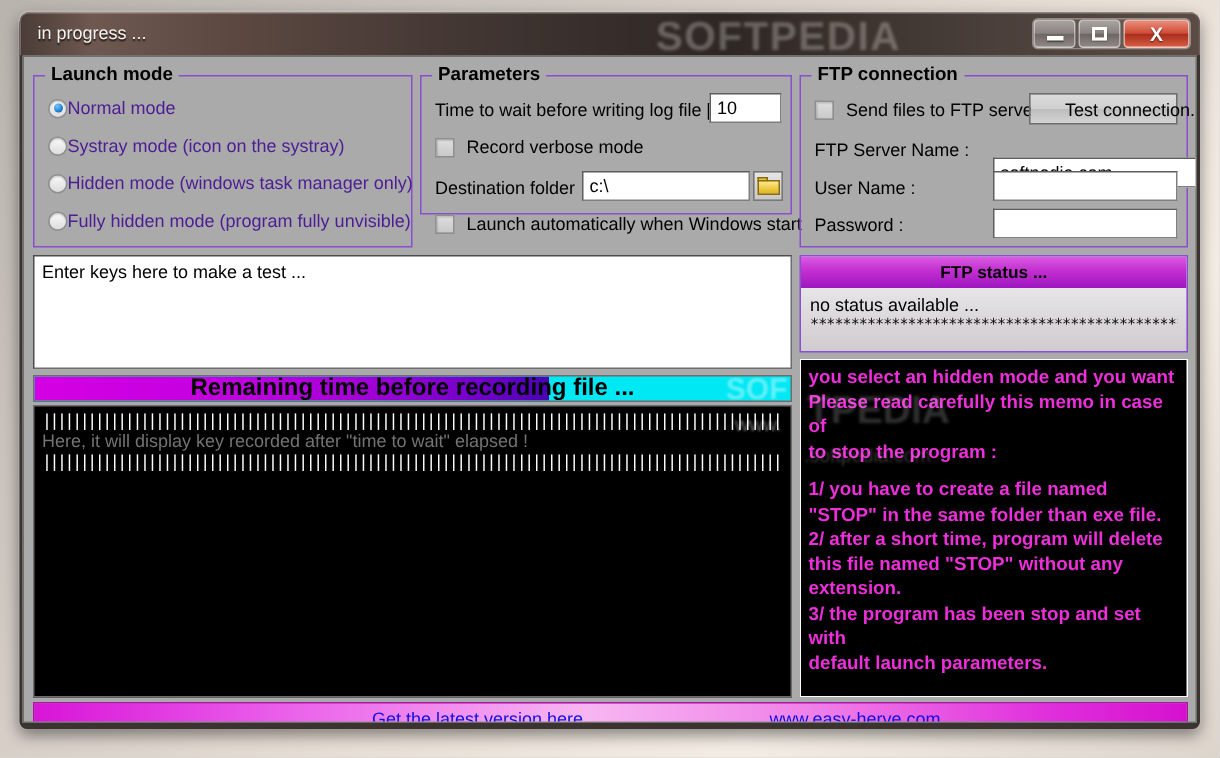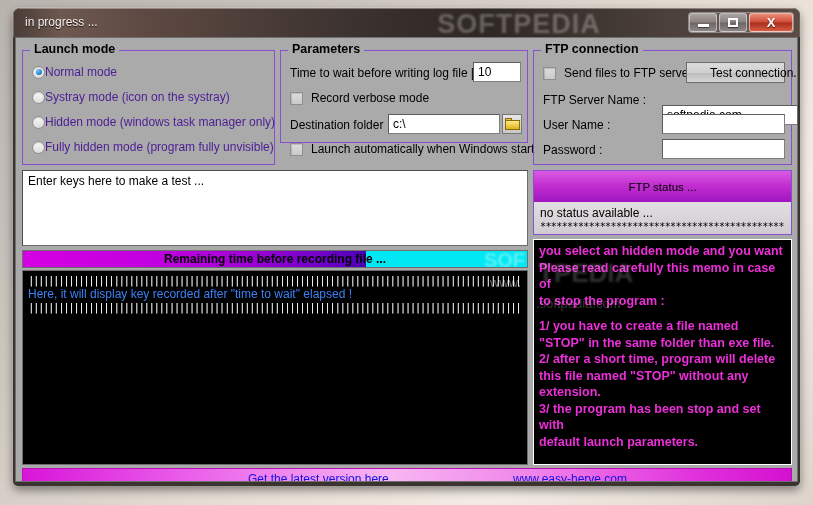--- a/index.html
+++ b/index.html
@@ -191,41 +191,41 @@
     border: 1px solid #6d6d6d;
     overflow: hidden;
   }
   #progress-fill {
     position: absolute; left: 0; top: 0; bottom: 0;
     background: linear-gradient(to right,#d400e3 0%,#c400e0 35%,#a600d8 62%,#6e00c8 88%,#4a00b4 100%);
   }
   #progress-label {
     position: absolute; inset: 0;
     display: flex; align-items: center; justify-content: center;
-    font-size: 12px; font-weight: bold; color: #000;
+    font-size: 16px; font-weight: bold; color: #000;
     white-space: nowrap;
   }
   #wm-progress {
     position: absolute; right: 2px; top: -2px;
     font-size: 20px; font-weight: bold; color: rgba(255,255,255,.38);
     filter: blur(.8px); pointer-events: none; user-select: none;
   }
 
   
   #console {
     position: absolute; left: 6px; top: 232px;
     width: 506px; height: 195px;
     background: #000000;
     border: 1px solid #6d6d6d;
     padding: 3px 5px;
     overflow: hidden;
   }
   #console .cline {
     font-family: "Liberation Sans", sans-serif;
-    font-size: 12px; color: #3b82f6;
+    font-size: 12px; color: #737373;
     line-height: 14px; white-space: nowrap; overflow: hidden;
   }
   #console .rule {
     font-family: "DejaVu Sans Mono", monospace;
     font-size: 11px; letter-spacing: -1.6px;
     color: #ffffff; line-height: 13px;
     white-space: nowrap; overflow: hidden;
   }
   #wm-console {
     position: absolute; right: 6px; top: 4px;
@@ -235,24 +235,24 @@
 
   
   #ftp-status-box {
     position: absolute; left: 517px; top: 132px;
     width: 259px; height: 65px;
     border: 1px solid #8a4fd0;
     background: linear-gradient(to bottom,#f4f2f4,#cfcbcf);
     overflow: hidden;
   }
   #ftp-status-head {
-    height: 31px;
+    height: 21px;
     background: linear-gradient(to bottom,#d95be4 0%,#c32fd0 45%,#9e16c0 100%);
     display: flex; align-items: center; justify-content: center;
-    font-size: 11.5px; font-weight: normal; color: #000;
+    font-size: 11.5px; font-weight: bold; color: #000;
   }
   #ftp-status-body { padding: 4px 6px; }
   #ftp-status-body .l1 { font-size: 12px; color: #000; line-height: 15px; }
   #ftp-status-body .l2 {
     font-family: "DejaVu Sans Mono", monospace;
     font-size: 10px; letter-spacing: -0.6px; color: #000;
     line-height: 12px; white-space: nowrap; overflow: hidden;
   }
 
   

